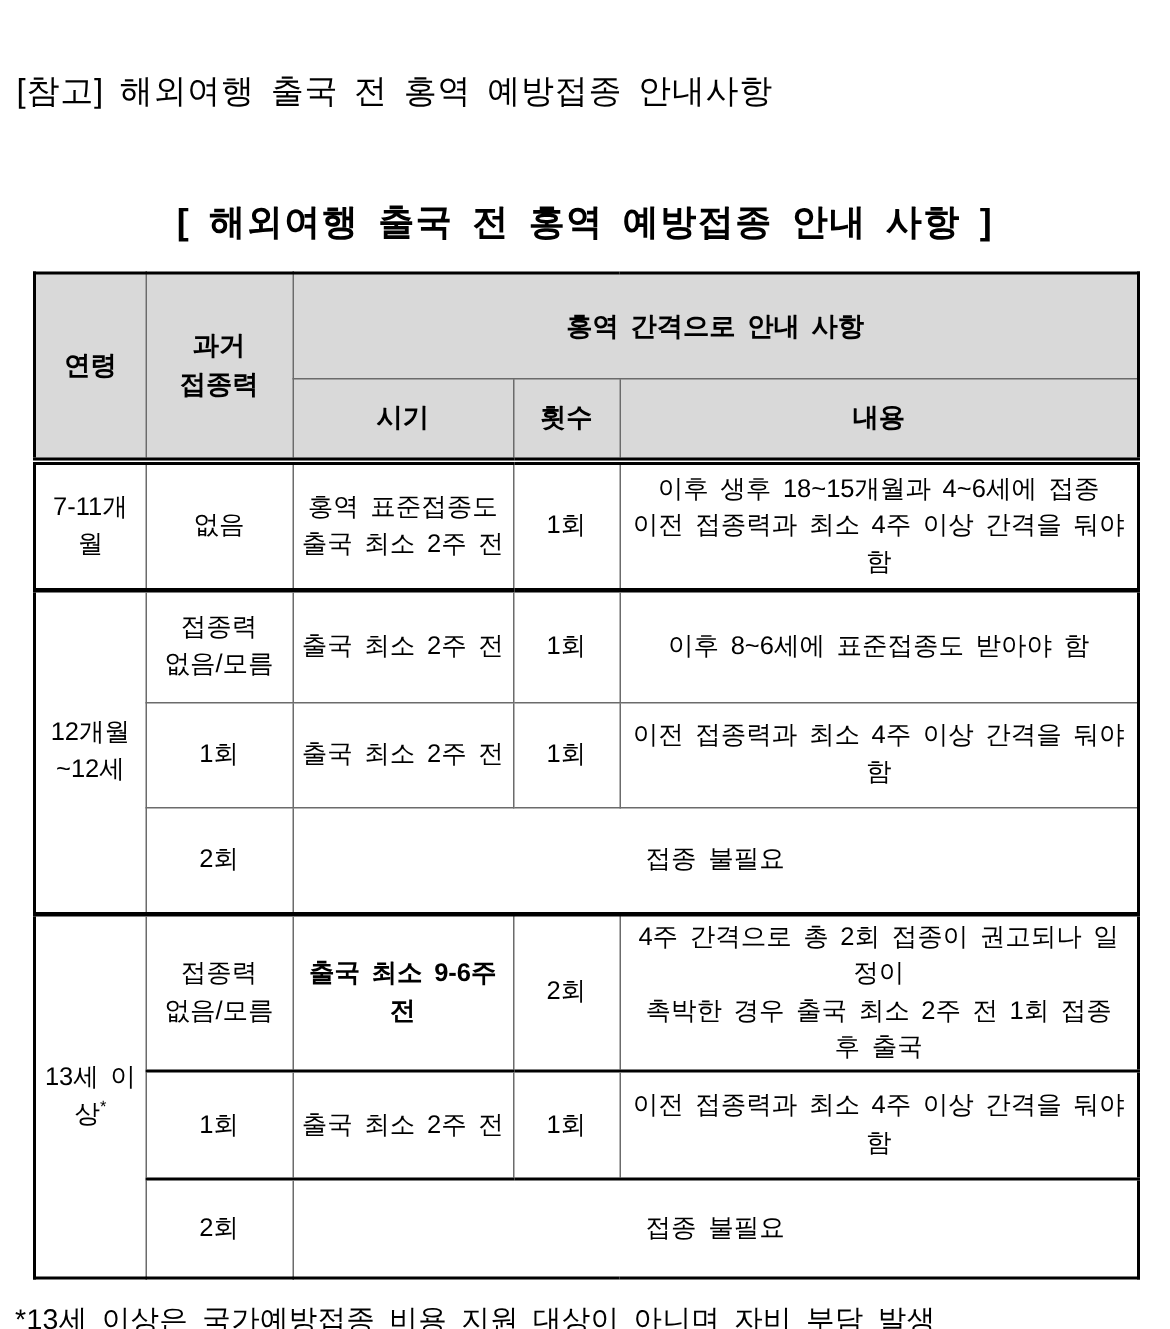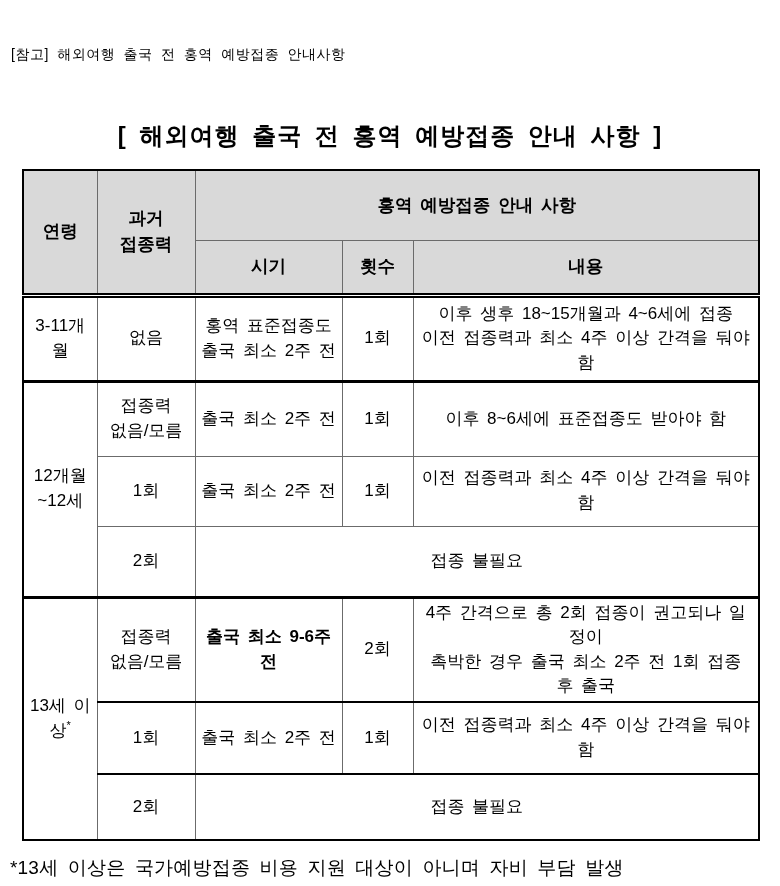--- a/index.html
+++ b/index.html
@@ -5,21 +5,21 @@
   * { box-sizing: border-box; }
   html, body {
     margin: 0; padding: 0;
     width: 780px; height: 886px;
     background: #ffffff;
     color: #000;
     font-family: "Liberation Sans", "DejaVu Sans", sans-serif;
     overflow: hidden;
   }
   .doc-title {
-    font-size: 14px;
+    font-size: 22px;
     font-weight: 500;
     margin: 46px 0 0 11px;
     letter-spacing: 0.5px;
     word-spacing: 4px;
   }
   .table-title {
     font-size: 24px;
     font-weight: 700;
     text-align: center;
     margin: 56px 0 0 0;
@@ -75,32 +75,32 @@
     <col style="width:98px">
     <col style="width:147px">
     <col style="width:71px">
     <col style="width:346px">
   </colgroup>
   <thead>
     <tr style="height:70px">
       <th rowspan="2" class="hb">연령</th>
       <th rowspan="2" class="hb pre">과거
 접종력</th>
-      <th colspan="3">홍역 예방접종 안내 사항</th>
+      <th colspan="3">홍역 간격으로 안내 사항</th>
     </tr>
     <tr style="height:55px">
       <th class="hb">시기</th>
       <th class="hb">횟수</th>
       <th class="hb">내용</th>
     </tr>
   </thead>
   <tbody>
 
     <tr style="height:86px">
-      <td class="gb">3-11개월</td>
+      <td class="gb">7-11개월</td>
       <td class="gb">없음</td>
       <td class="gb pre">홍역 표준접종도
 출국 최소 2주 전</td>
       <td class="gb">1회</td>
       <td class="gb pre ta-l">이후 생후 18~15개월과 4~6세에 접종
 이전 접종력과 최소 4주 이상 간격을 둬야함</td>
     </tr>
 
     <tr style="height:75px">
       <td rowspan="3" class="gb pre">12개월

